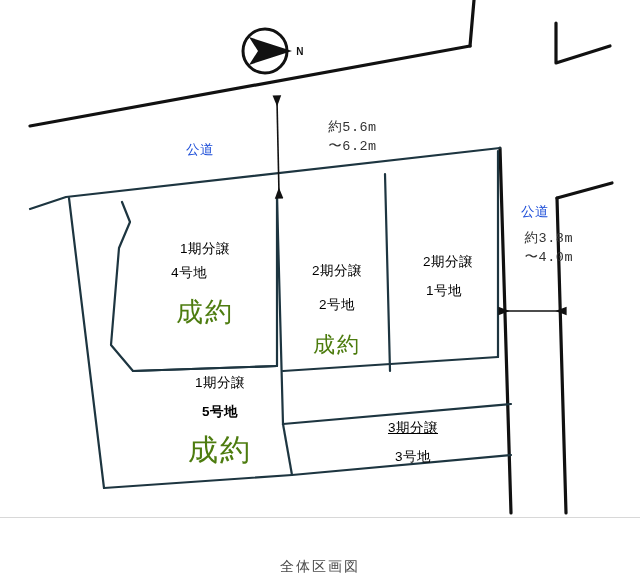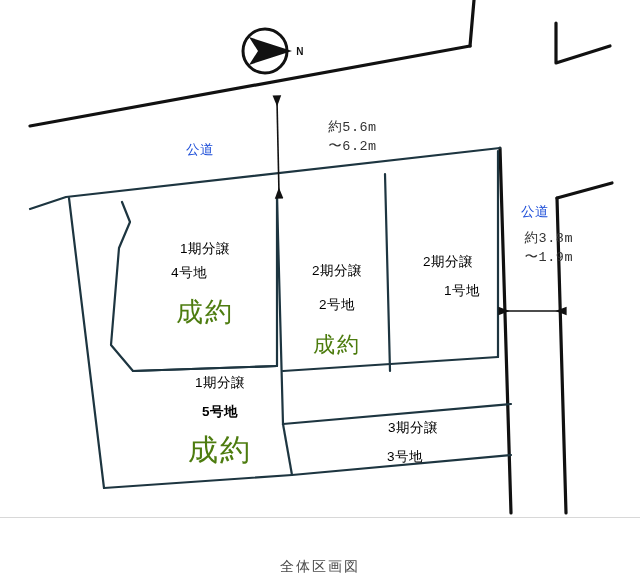--- a/index.html
+++ b/index.html
@@ -156,36 +156,36 @@
 
   <div class="map-text dim-label" style="left:300px; top:119px; width:105px;">
     <div>約5.6m</div>
     <div>〜6.2m</div>
   </div>
 
   <div class="map-text road-label" style="left:505px; top:203px; width:60px;">公道</div>
 
   <div class="map-text dim-label" style="left:503px; top:230px; width:70px;text-align:right;">
     <div>約3.8m</div>
-    <div>〜1.9m</div>
+    <div>〜4.0m</div>
   </div>
 
   <div class="map-text lot-label" style="left:145px; top:240px; width:120px;">1期分譲</div>
   <div class="map-text lot-label" style="left:129px; top:265px; width:120px;font-family:Liberation Mono, monospace;">4号地</div>
   <div class="map-text lot-sold sold-md" style="left:145px; top:294px; width:120px;">成約</div>
 
   <div class="map-text lot-label" style="left:282px; top:262px; width:110px;">2期分譲</div>
   <div class="map-text lot-label" style="left:282px; top:296px; width:110px;">2号地</div>
   <div class="map-text lot-sold sold-sm" style="left:282px; top:330px; width:110px;">成約</div>
 
   <div class="map-text lot-label" style="left:393px; top:253px; width:110px;">2期分譲</div>
-  <div class="map-text lot-label" style="left:407px; top:282px; width:110px;">1号地</div>
+  <div class="map-text lot-label" style="left:389px; top:282px; width:110px;">1号地</div>
 
   <div class="map-text lot-label" style="left:160px; top:374px; width:120px;">1期分譲</div>
   <div class="map-text lot-label" style="left:160px; top:403px; width:120px;font-weight:bold;">5号地</div>
   <div class="map-text lot-sold sold-lg" style="left:160px; top:430px; width:120px;">成約</div>
 
-  <div class="map-text lot-label" style="left:358px; top:419px; width:110px;">3期分譲</div>
-  <div class="map-text lot-label" style="left:350px; top:448px; width:110px;">3号地</div>
+  <div class="map-text lot-label" style="left:358px; top:419px; width:110px;text-decoration:underline;">3期分譲</div>
+  <div class="map-text lot-label" style="left:358px; top:448px; width:110px;">3号地</div>
 
   <div id="bottom-rule"></div>
   <div id="figure-caption">全体区画図</div>
 </div>
 
 </body></html>

